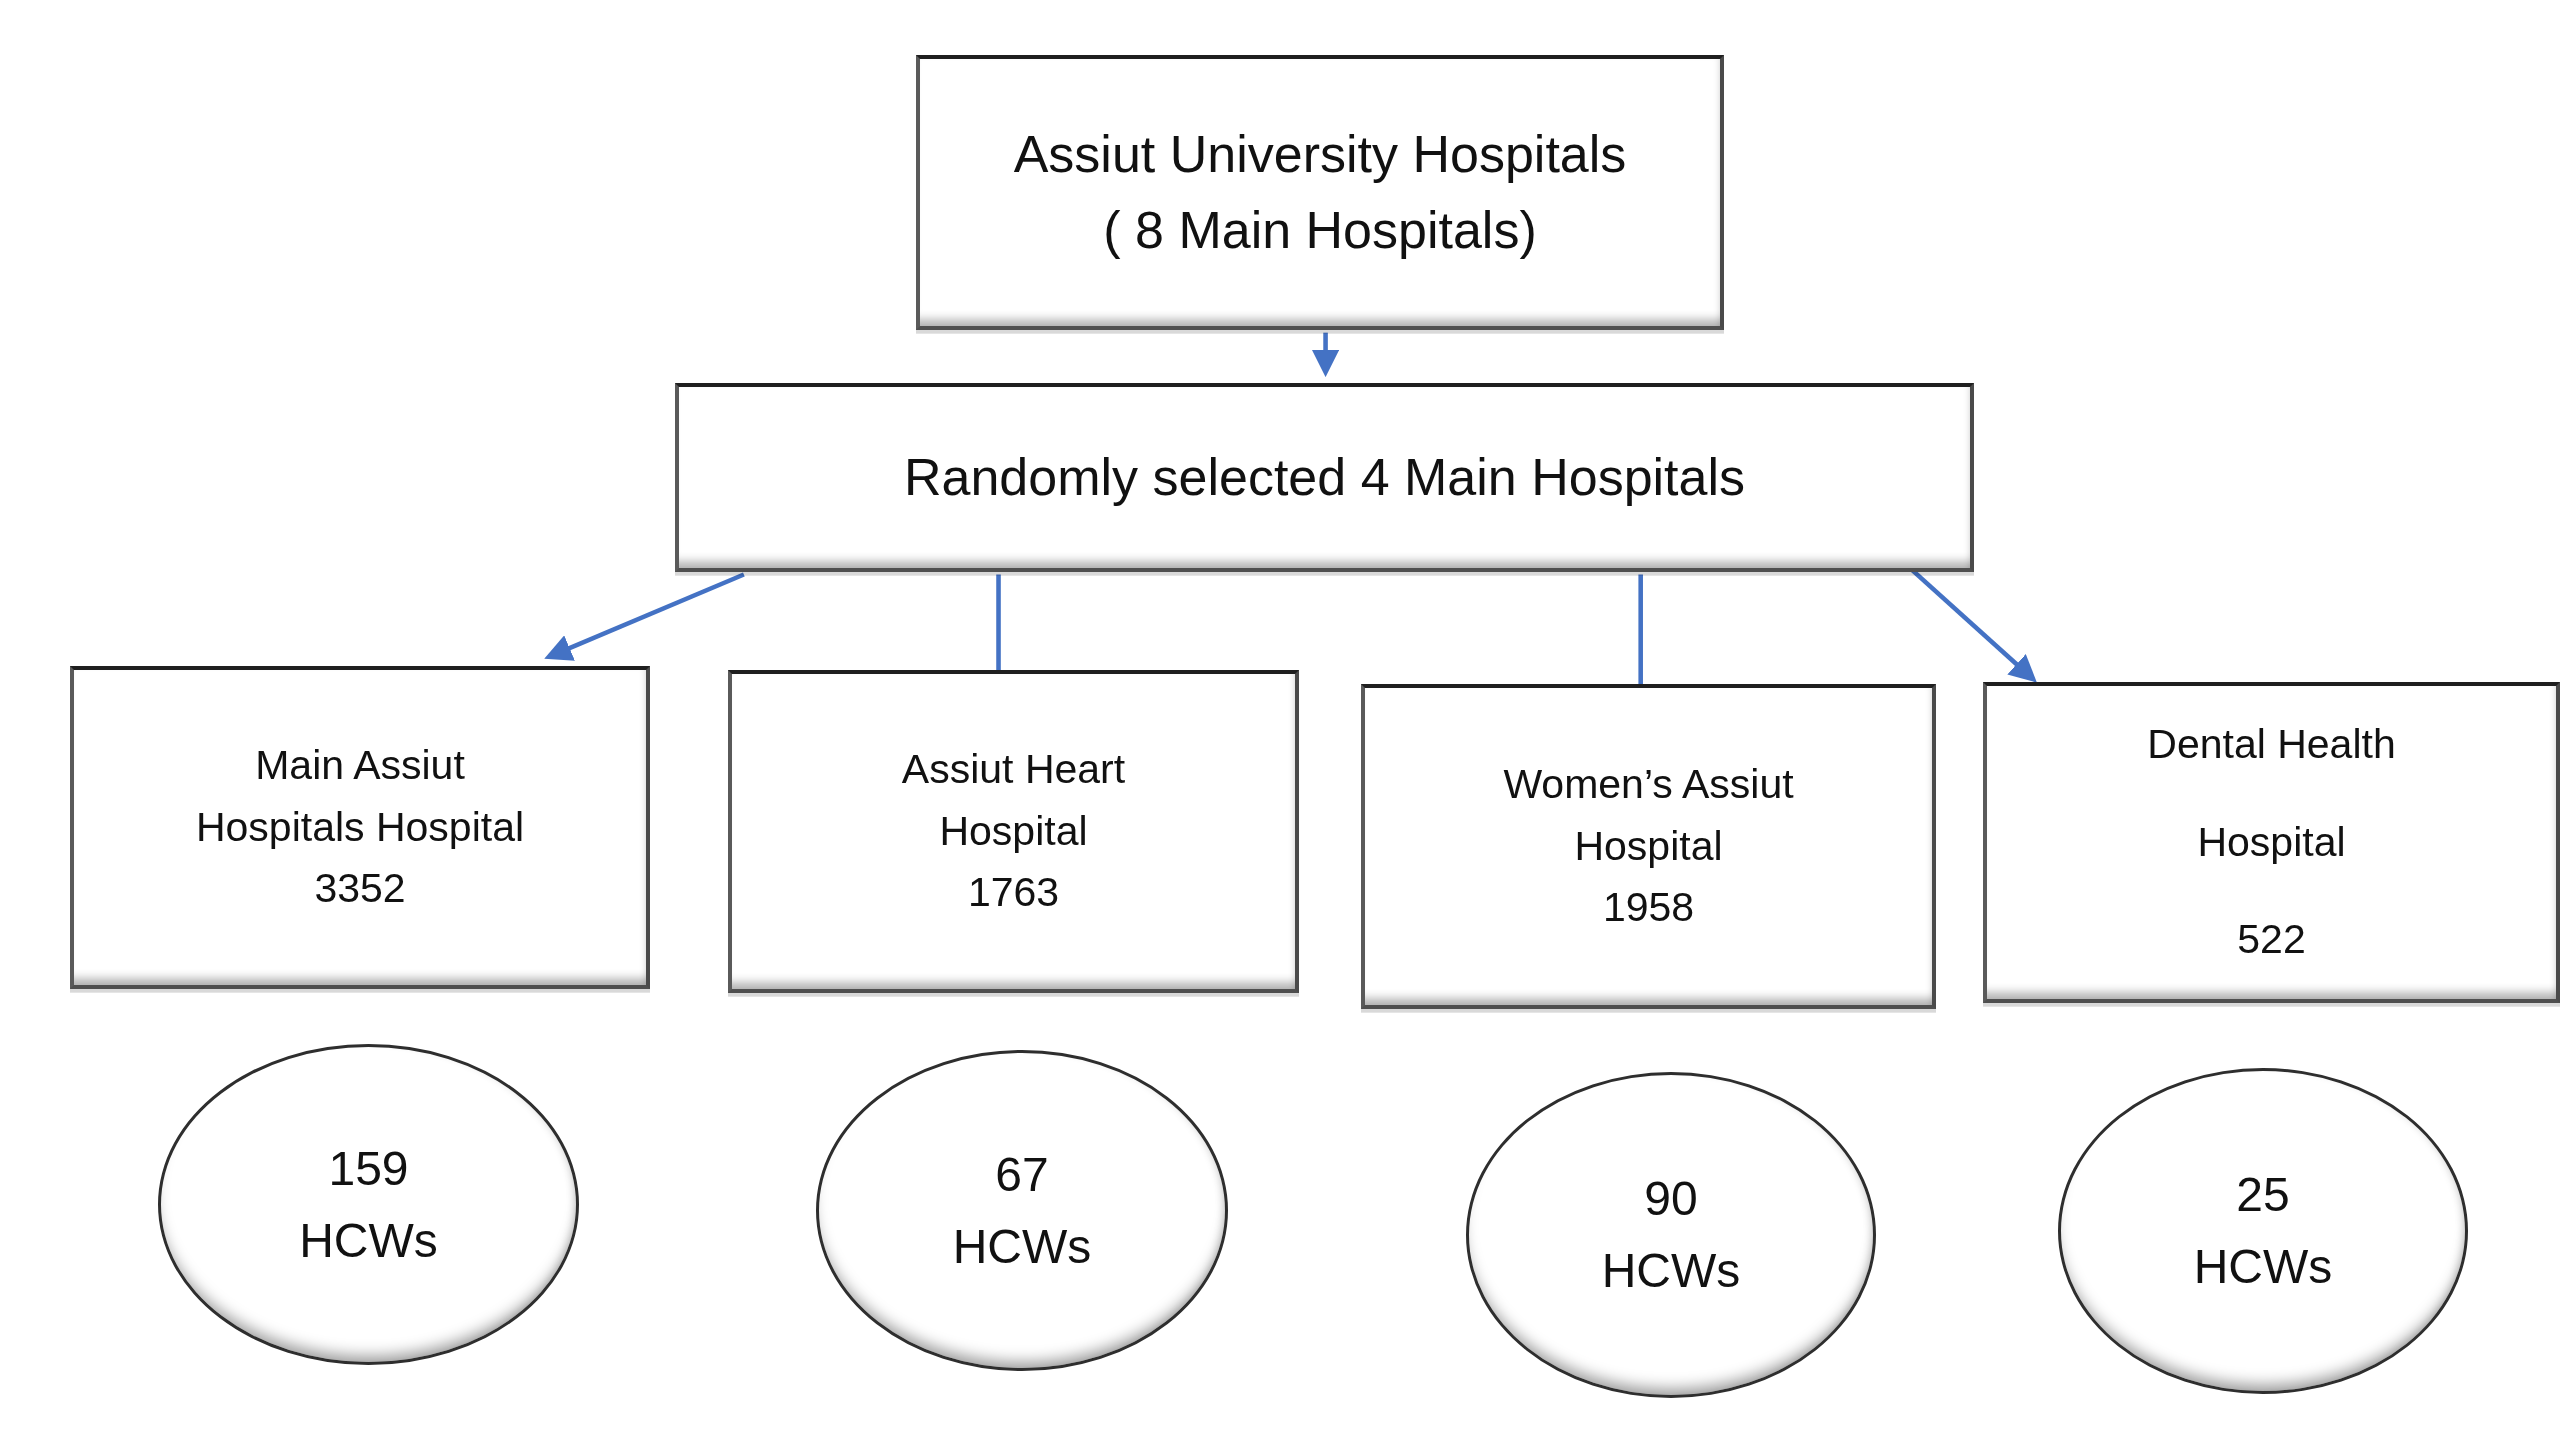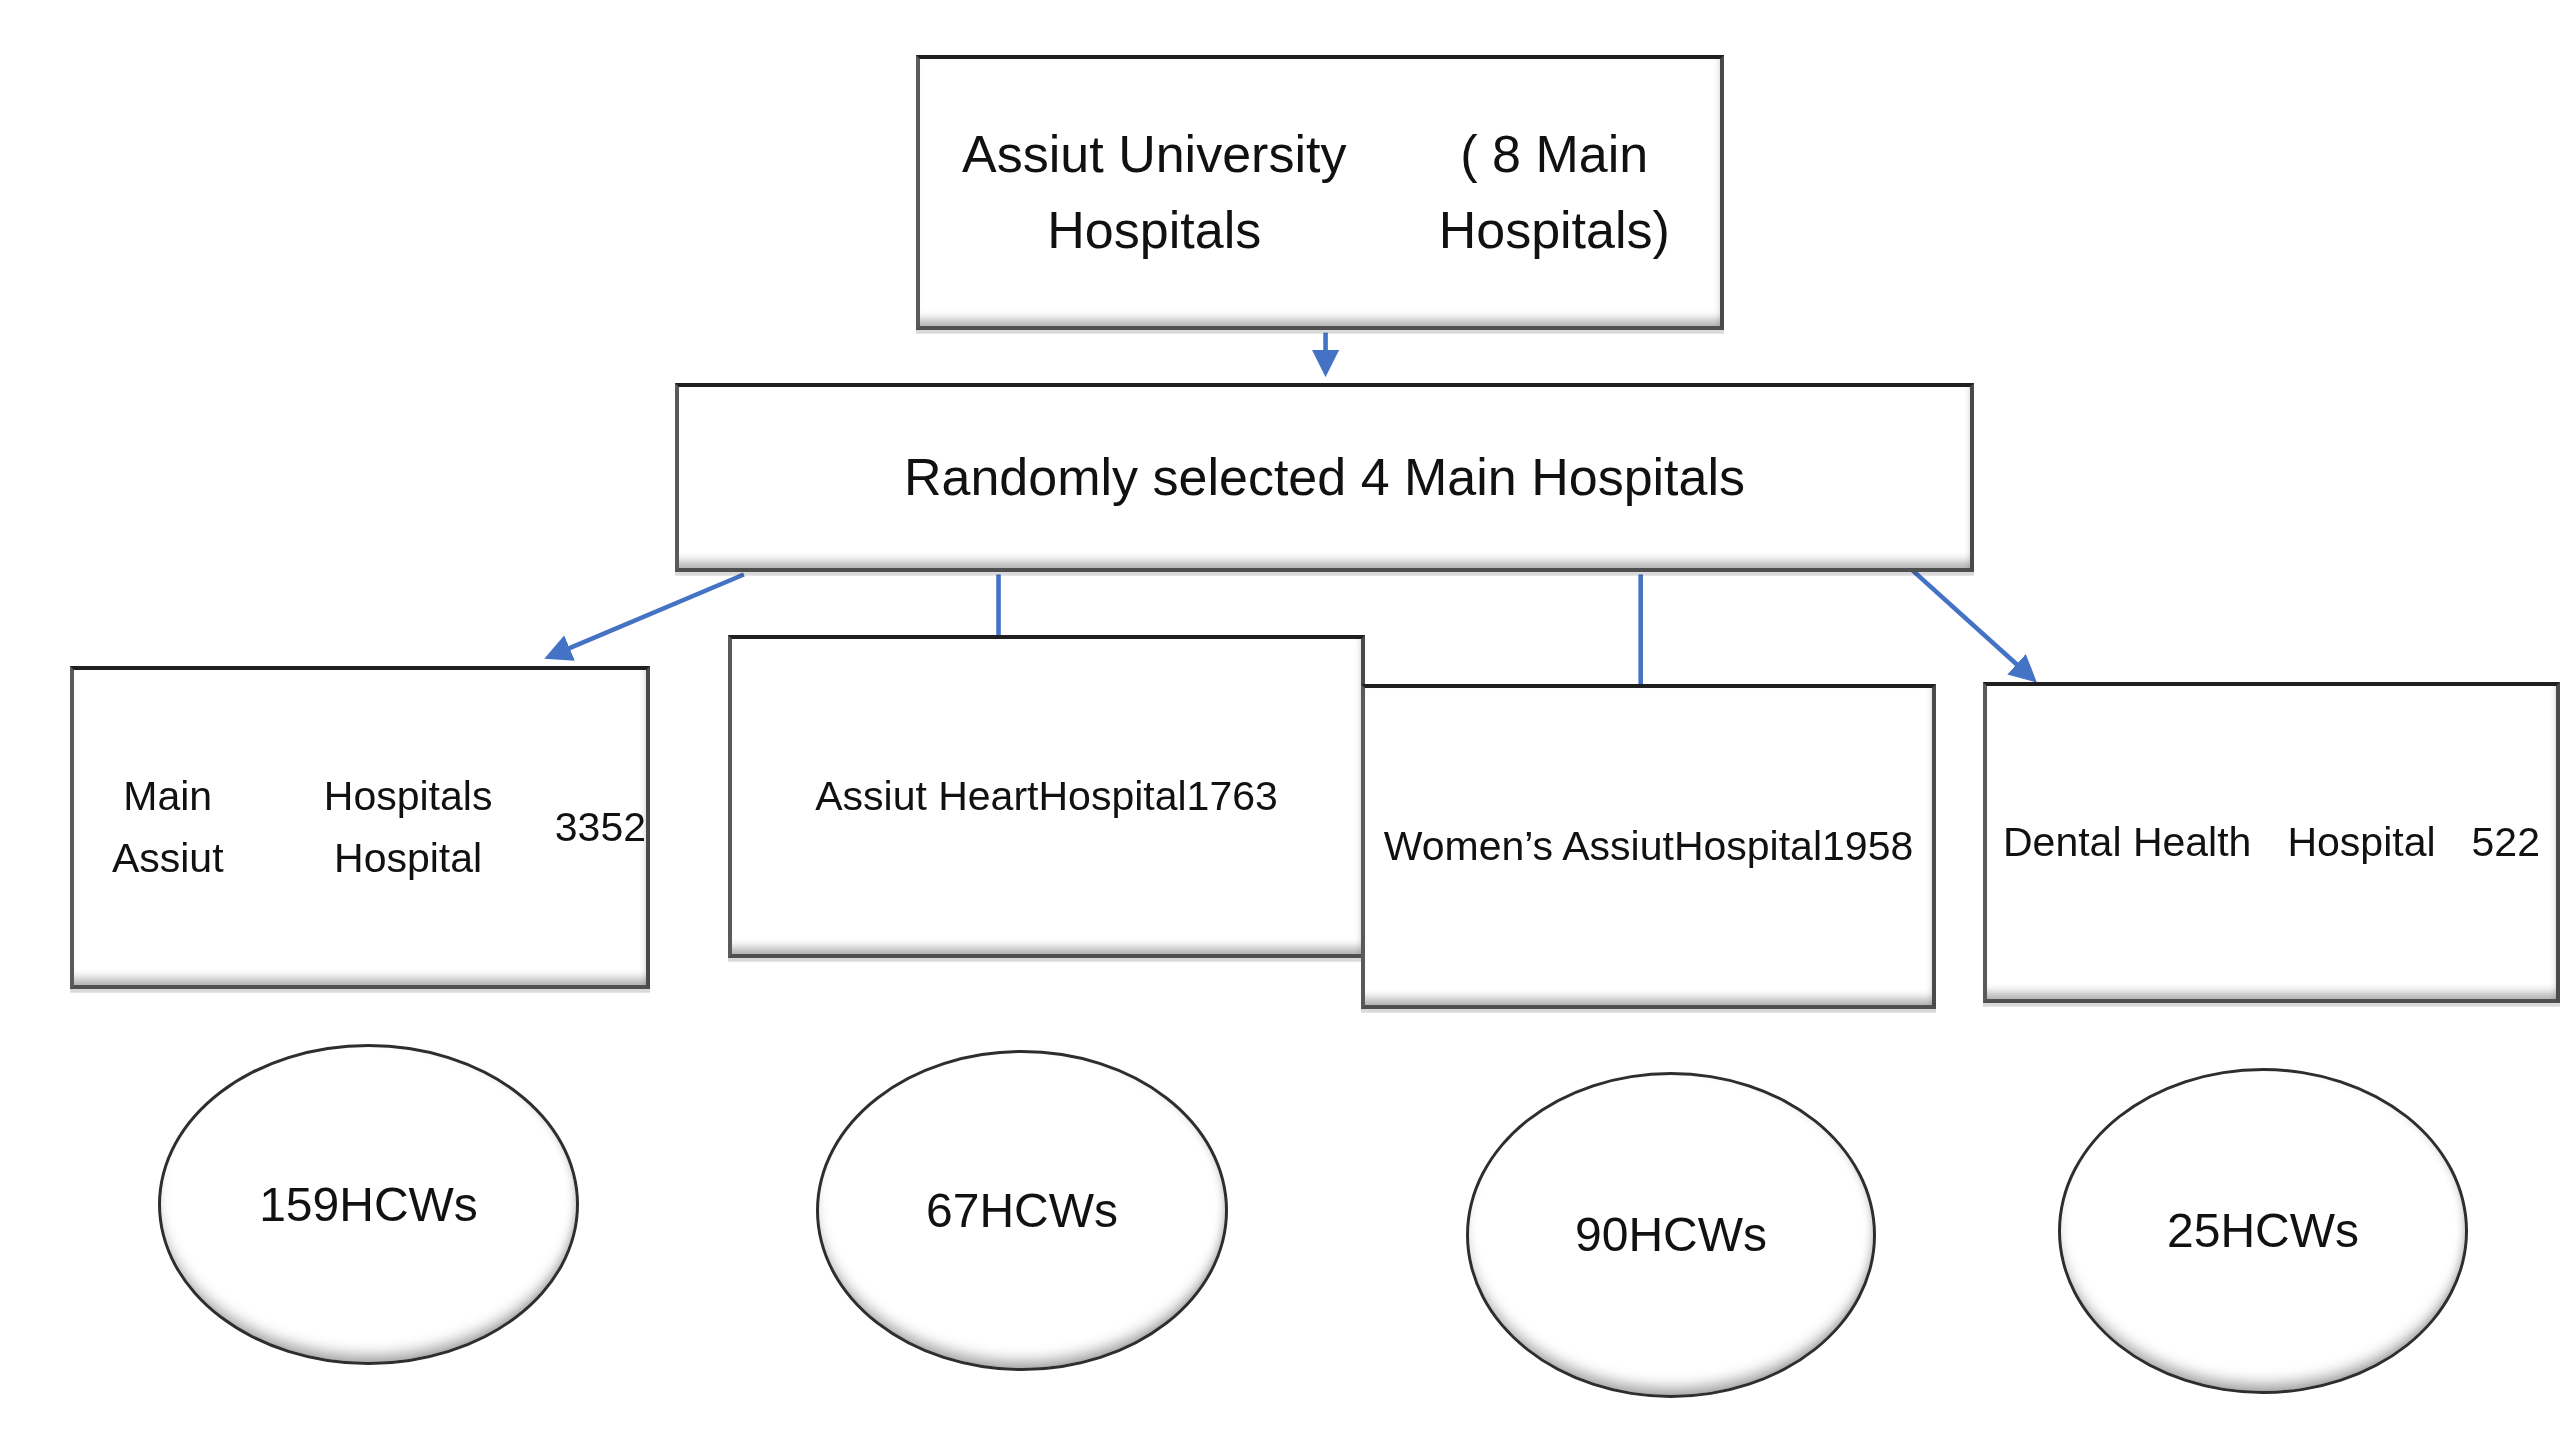--- a/index.html
+++ b/index.html
@@ -26,21 +26,21 @@
   .connectors line {
     stroke: var(--arrow, #4472c4);
     stroke-width: 5;
   }
   .connectors .ah {
     fill: var(--arrow, #4472c4);
   }
   .node {
     position: absolute;
     display: flex;
-    flex-direction: row;
+    flex-direction: column;
     align-items: center;
     justify-content: center;
     text-align: center;
     background: var(--fill, #ffffff);
     box-sizing: border-box;
   }
   .box {
     border: 4.6px solid var(--border, #3a3a3a);
     border-top-color: #1f1f1f;
     border-left-color: #5a5a5a;
@@ -59,21 +59,21 @@
       inset -7.3px 0 9.2px -7.3px rgba(0,0,0,0.20);
   }
   .t-lg { font-size: 52px; line-height: 1.45; }
   .t-md { font-size: 41px; line-height: 1.5; }
   .t-el { font-size: 48px; line-height: 1.5; }
 
   
   #top-box     { left: 916px; top: 55px;  width: 808px;  height: 275px; }
   #select-box  { left: 675px;  top: 383px; width: 1299px; height: 189px; }
   #hbox-0      { left: 70px;   top: 666px; width: 580px;  height: 323px; }
-  #hbox-1      { left: 728px;  top: 635px; width: 637px;  height: 323px; }
+  #hbox-1      { left: 728px;  top: 670px; width: 571px;  height: 323px; }
   #hbox-2      { left: 1361px; top: 684px; width: 575px;  height: 325px; }
   #hbox-3      { left: 1983px; top: 682px; width: 577px;  height: 321px; gap: 36px; }
   #ell-0       { left: 158px;  top: 1044px; width: 421px; height: 321px; }
   #ell-1       { left: 816px;  top: 1050px; width: 412px; height: 321px; }
   #ell-2       { left: 1466px; top: 1072px; width: 410px; height: 326px; }
   #ell-3       { left: 2058px; top: 1068px; width: 410px; height: 326px; }
 </style>
 </head>
 <body>
 

